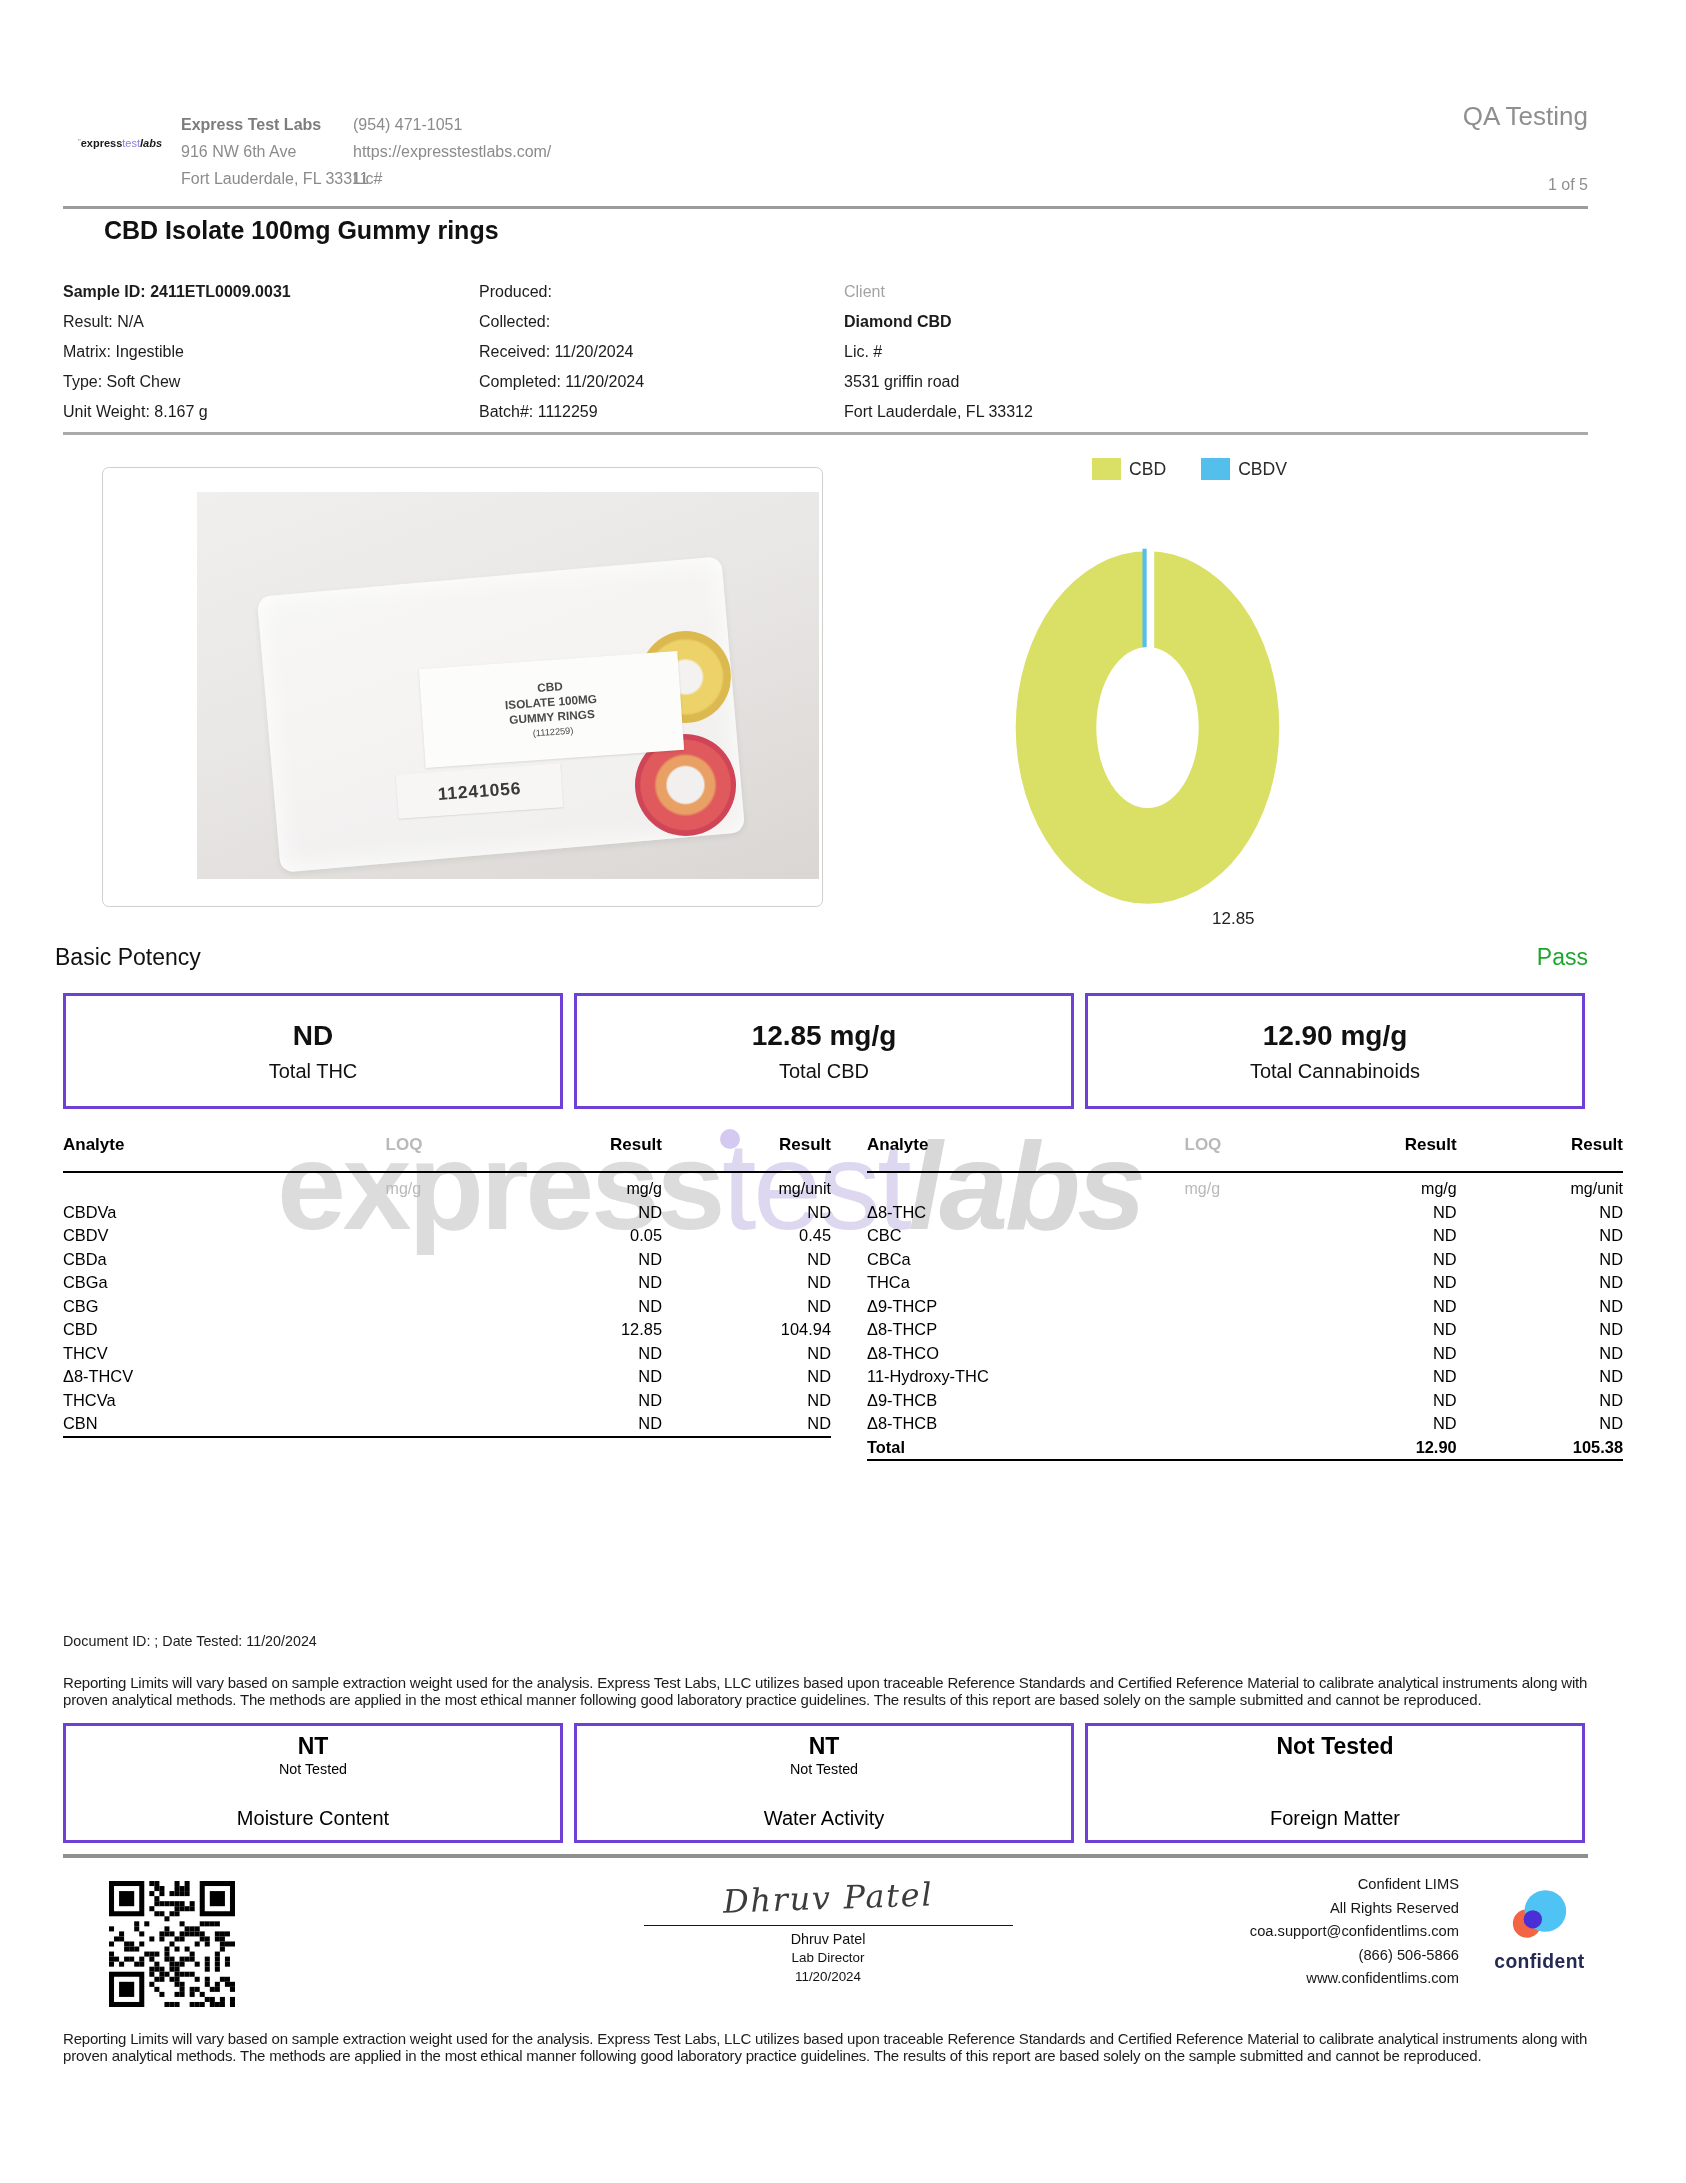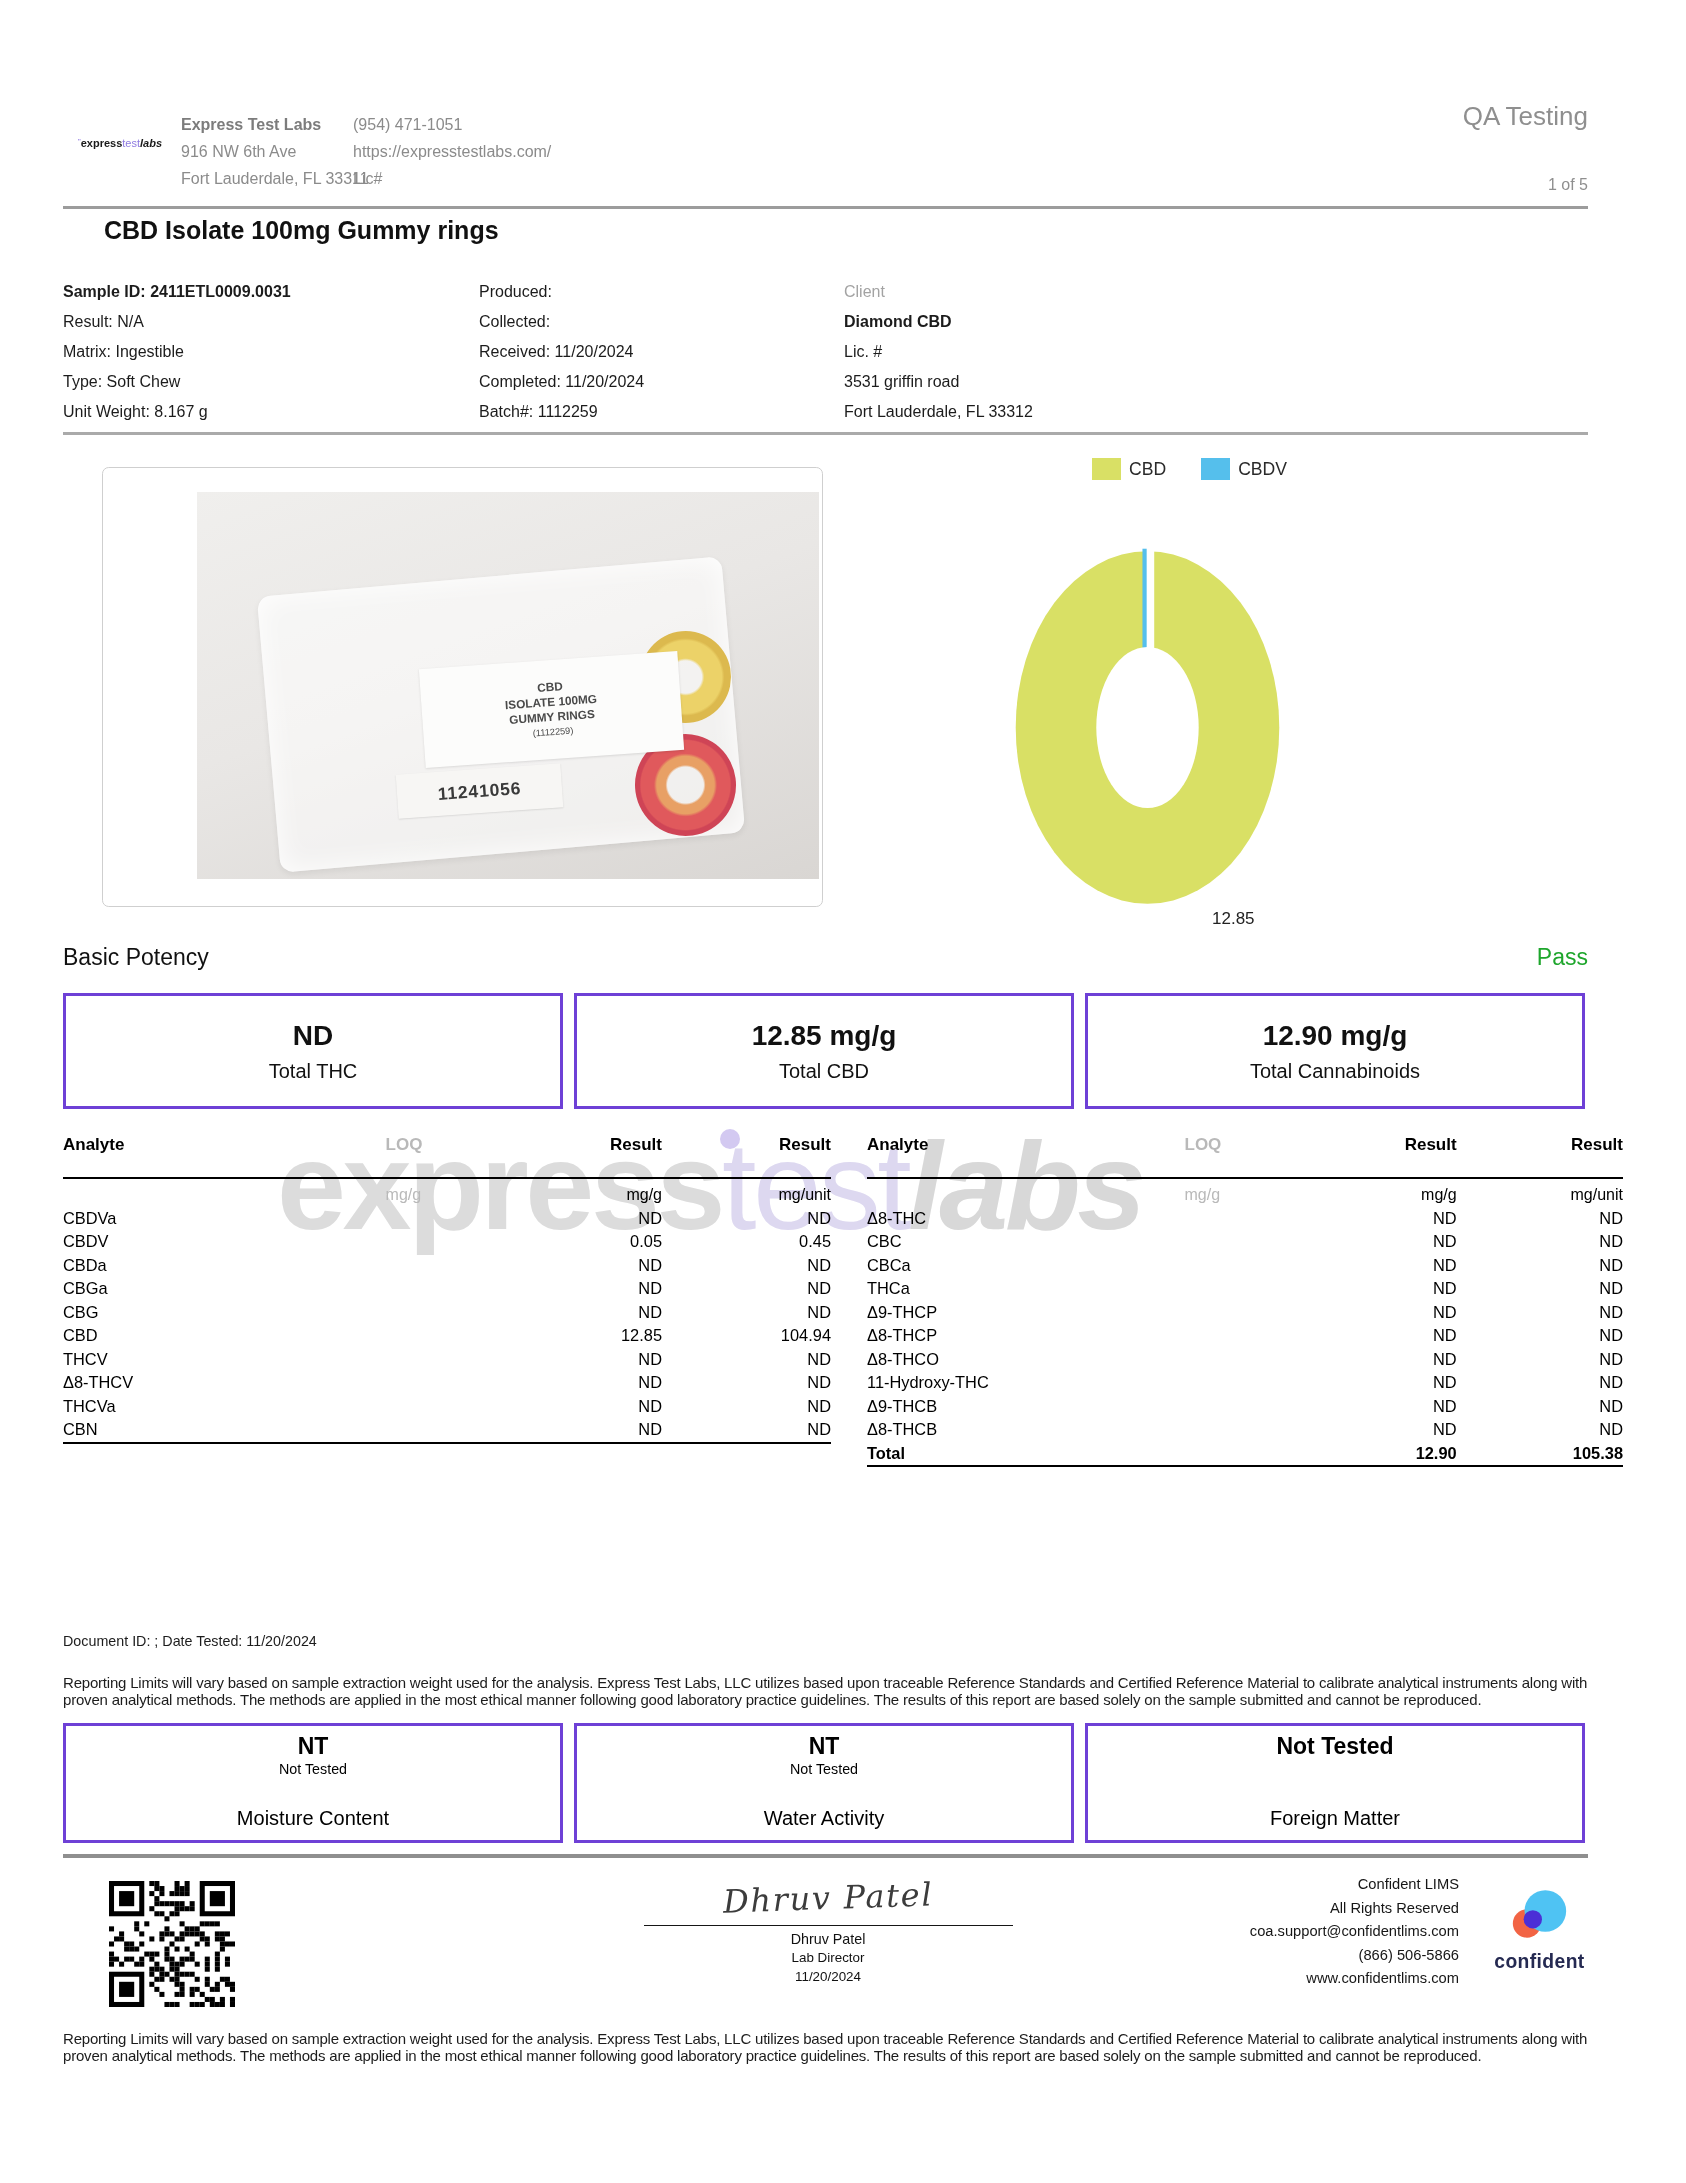--- a/index.html
+++ b/index.html
@@ -51,38 +51,38 @@
 
   
   .legend{left:1092px;top:458px;display:flex;gap:35px;align-items:center;}
   .legend-item{display:flex;align-items:center;gap:8.4px;font-size:17.6px;color:#2a2a2a;}
   .swatch{width:28.6px;height:22px;}
   .sw-cbd{background:#d9e065;} .sw-cbdv{background:#55bfec;}
   .donut{left:1014px;top:542px;}
   .donut-label{left:1212px;top:909px;font-size:17px;color:#222;}
 
   
-  .section-title{left:63px;top:944px;font-size:23px;color:#111;}
+  .section-title{left:55px;top:944px;font-size:23px;color:#111;}
   .pass{right:99px;top:944px;font-size:23px;color:#1ea62c;text-align:right;}
   .box-row{left:63px;width:1522px;display:flex;gap:11px;}
   .row-potency{top:993px;}
   .pbox{flex:1;height:110px;border:3.4px solid #6e40d6;background:#fff;text-align:center;
         display:flex;flex-direction:column;align-items:center;justify-content:center;}
   .pbox .val{font-size:28px;font-weight:bold;color:#111;line-height:34px;}
   .pbox .lbl{font-size:20px;color:#111;margin-top:6.7px;}
   .ptable{position:absolute;top:1135px;border-collapse:collapse;table-layout:fixed;z-index:2;
           border-bottom:2.5px solid #000;}
   .ptable-left{left:63px;width:768px;}
   .ptable-right{left:867px;width:756px;}
   .ptable th,.ptable td{padding:0;white-space:nowrap;overflow:visible;}
   .ptable .c0{text-align:left;width:42%;}
   .ptable .c1{text-align:left;width:16%;}
   .ptable .c2{text-align:right;width:20%;}
   .ptable .c3{text-align:right;width:22%;}
-  .ptable thead th{font-size:17px;font-weight:bold;border-bottom:2.5px solid #000;padding-bottom:22px;}
+  .ptable thead th{font-size:17px;font-weight:bold;border-bottom:2.5px solid #000;padding-bottom:16px;}
   .ptable .urow td{font-size:16px;padding-top:4.2px;height:23.5px;}
   .ptable tbody td{font-size:16.4px;height:23.5px;}
   .loq{color:#b9b9b9;}
   .total-row{font-weight:bold;}
 
   
   .watermark{left:277px;top:1124px;font-size:124px;line-height:124px;z-index:1;pointer-events:none;
              white-space:nowrap;letter-spacing:-3.4px;}
   .watermark .w1{font-weight:bold;color:#dcdcdc;}
   .watermark .w2{color:#ddd8f0;}

